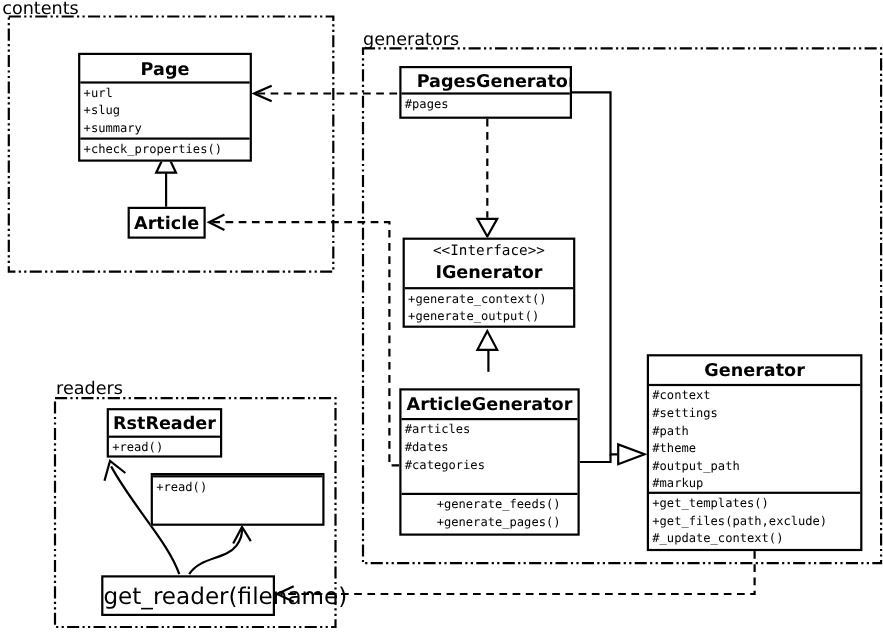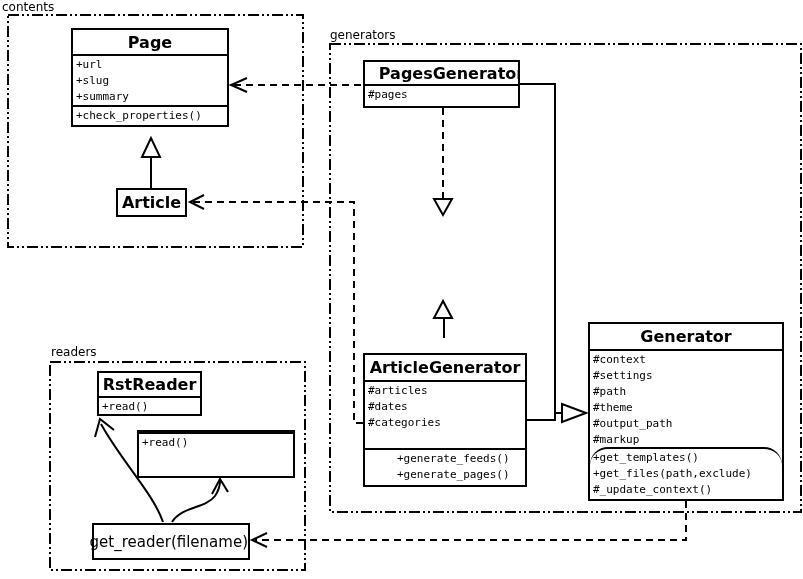--- a/index.html
+++ b/index.html
@@ -2,21 +2,21 @@
 <html><head>
 <meta charset="utf-8">
 <style>
   html,body { margin:0; padding:0; background:#ffffff; }
   .canvas {
     position:relative; width:803px; height:579px; background:#ffffff;
     font-family:"DejaVu Sans", sans-serif; color:#000000; overflow:hidden;
   }
   svg.overlay { position:absolute; left:0; top:0; width:803px; height:579px; }
   .pkg-label {
-    position:absolute; font-size:12px; line-height:15px; color:#000;
+    position:absolute; font-size:16px; line-height:15px; color:#000;
     background:transparent; white-space:nowrap;
   }
   .uml-box {
     position:absolute; box-sizing:border-box; background:#ffffff;
     border:2px solid #000000; display:flex; flex-direction:column;
   }
   .uml-title {
     font-weight:bold; font-size:16px; text-align:center;
     display:flex; align-items:center; justify-content:center;
     flex:0 0 auto; box-sizing:border-box; white-space:nowrap; overflow:hidden;
@@ -27,22 +27,22 @@
     text-align:center; font-weight:normal; white-space:nowrap;
   }
   .uml-sec {
     border-top:2px solid #000000; box-sizing:border-box; flex:0 0 auto;
     font-family:"DejaVu Sans Mono", monospace; font-size:11px; line-height:16px;
     padding:1px 0 0 3px; overflow:hidden;
   }
   .uml-row { white-space:pre; }
   .plain-box {
     position:absolute; box-sizing:border-box; background:#ffffff;
-    border:2px solid #000000; display:flex; align-items:center; justify-content:flex-end;
-    font-size:15px; white-space:nowrap;
+    border:2px solid #000000; display:flex; align-items:center; justify-content:flex-start;
+    font-size:21px; white-space:nowrap;
   }
 </style>
 </head>
 <body>
 
 <div class="canvas">
 
   <svg class="overlay" viewBox="0 0 803 579" xmlns="http://www.w3.org/2000/svg">
     <g stroke="#000000" stroke-width="2" fill="none">
 
@@ -95,21 +95,21 @@
         <path d="M172,522 C182,506 205,509 215,496 C219,490 220,487 220,481"></path>
         <path d="M212,494 L220,479 L228,492"></path>
       </g>
     </g>
   </svg>
 
   <div class="pkg-label" style="left:2px; top:0px;">contents</div>
   <div class="pkg-label" style="left:330px; top:28px;">generators</div>
   <div class="pkg-label" style="left:51px; top:345px;">readers</div>
 
-  <div class="uml-box" style="left:71px; top:28px; width:158px; height:99px;">
+  <div class="uml-box" style="left:71px; top:48px; width:158px; height:99px;">
     <div class="uml-title" style="height:24px;">Page</div>
     <div class="uml-sec" style="height:51px;">
       <div class="uml-row">+url</div>
       <div class="uml-row">+slug</div>
       <div class="uml-row">+summary</div>
     </div>
     <div class="uml-sec" style="height:20px;">
       <div class="uml-row">+check_properties()</div>
     </div>
   </div>
@@ -118,20 +118,30 @@
     <div class="uml-title" style="height:25px;">Article</div>
   </div>
 
   <div class="uml-box" style="left:363px; top:60px; width:157px; height:48px;">
     <div class="uml-title" style="height:22px;padding-left:20px;">PagesGenerator</div>
     <div class="uml-sec" style="height:19px;">
       <div class="uml-row">#pages</div>
     </div>
   </div>
 
+  <div class="uml-box" style="left:366px; top:216px; width:157px; height:82px;">
+    <div class="uml-header" style="height:43px;">
+      <div class="stereotype">&lt;&lt;Interface&gt;&gt;</div>
+      <div class="uml-title" style="height:22px;">IGenerator</div>
+    </div>
+    <div class="uml-sec" style="height:35px;">
+      <div class="uml-row">+generate_context()</div>
+      <div class="uml-row">+generate_output()</div>
+    </div>
+  </div>
 
   <div class="uml-box" style="left:363px; top:353px; width:164px; height:134px;">
     <div class="uml-title" style="height:25px;">ArticleGenerator</div>
     <div class="uml-sec" style="height:68px;">
       <div class="uml-row">#articles</div>
       <div class="uml-row">#dates</div>
       <div class="uml-row">#categories</div>
     </div>
     <div class="uml-sec" style="height:37px;padding-left:32px;">
       <div class="uml-row">+generate_feeds()</div>
@@ -142,21 +152,21 @@
   <div class="uml-box" style="left:588px; top:322px; width:196px; height:179px;">
     <div class="uml-title" style="height:25px;">Generator</div>
     <div class="uml-sec" style="height:98px;">
       <div class="uml-row">#context</div>
       <div class="uml-row">#settings</div>
       <div class="uml-row">#path</div>
       <div class="uml-row">#theme</div>
       <div class="uml-row">#output_path</div>
       <div class="uml-row">#markup</div>
     </div>
-    <div class="uml-sec" style="height:52px;border-radius:18px;">
+    <div class="uml-sec" style="height:52px;">
       <div class="uml-row">+get_templates()</div>
       <div class="uml-row">+get_files(path,exclude)</div>
       <div class="uml-row">#_update_context()</div>
     </div>
   </div>
 
   <div class="uml-box" style="left:74px; top:371px; width:105px; height:45px;margin-left:23px;">
     <div class="uml-title" style="height:23px;">RstReader</div>
     <div class="uml-sec" style="height:18px;">
       <div class="uml-row">+read()</div>

